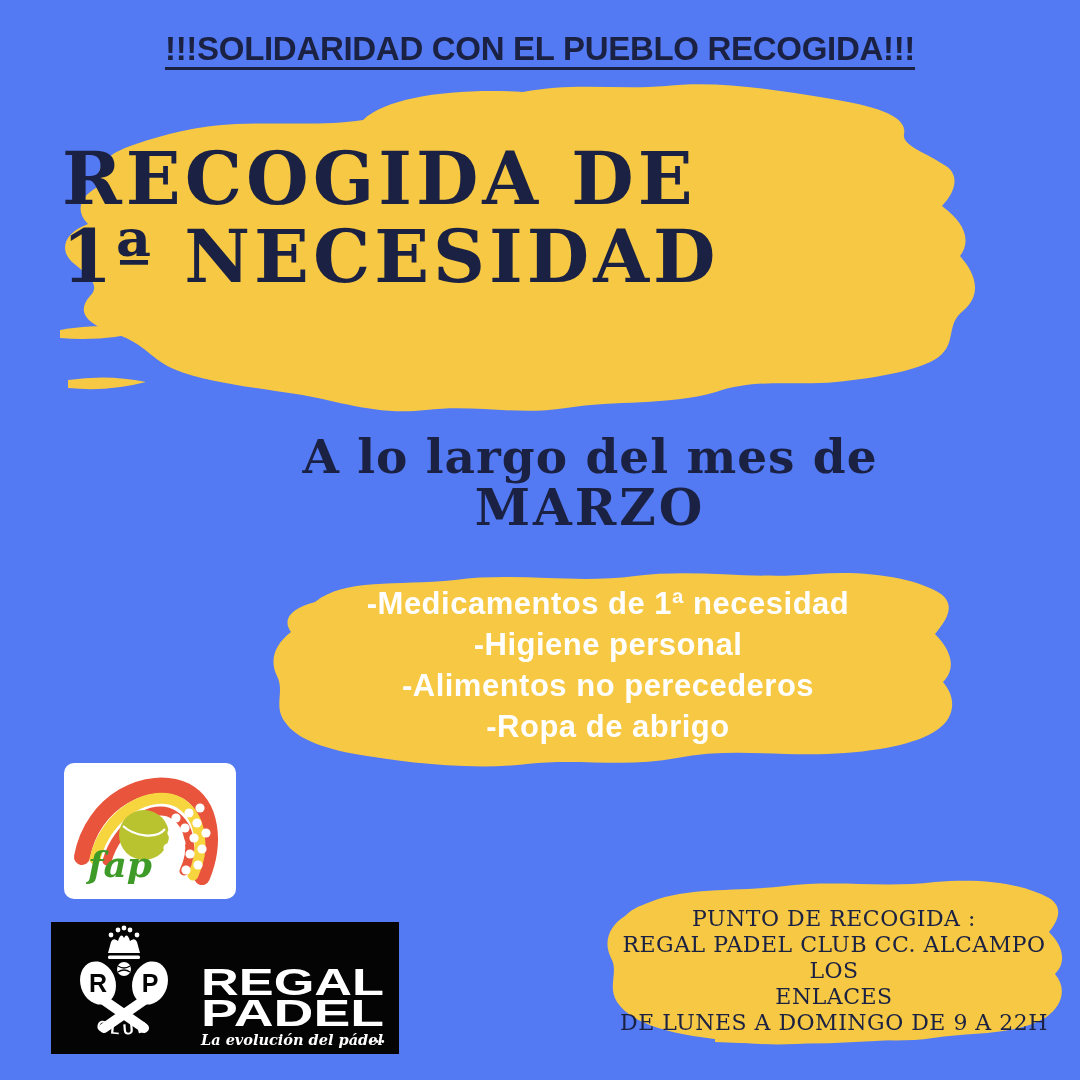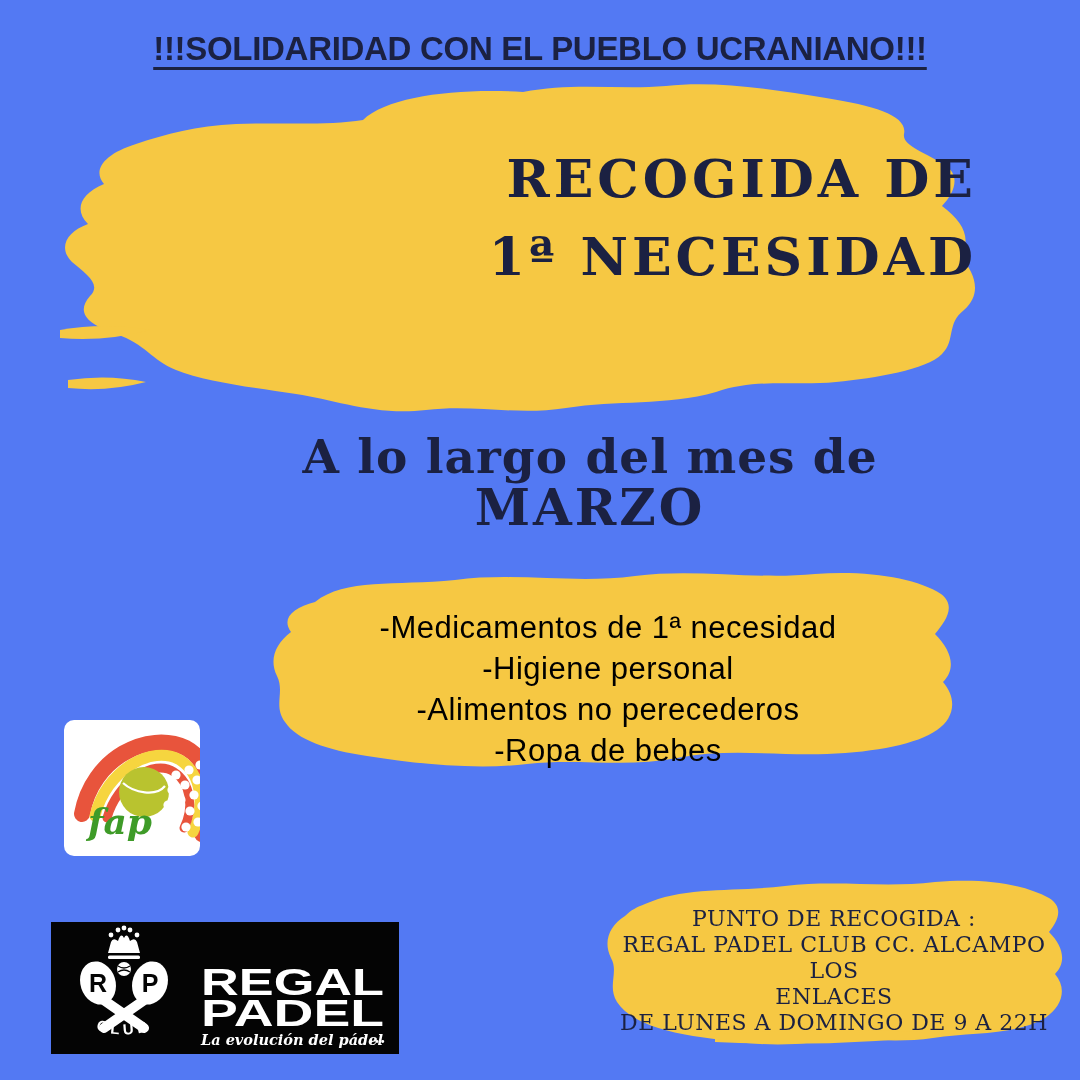--- a/index.html
+++ b/index.html
@@ -15,65 +15,65 @@
     left:0;top:30px;width:1080px;text-align:center;
     color:#1B2142;font-weight:700;font-size:33px;letter-spacing:-.3px;
     text-decoration:underline;text-decoration-thickness:3px;text-underline-offset:7px;
   }
 
   
   .blob{fill:#F6C843;}
 
   
   .title{
-    left:62px;top:140px;width:915px;text-align:right;
+    left:62px;top:140px;width:915px;text-align:left;
     font-family:"DejaVu Serif",serif;font-weight:700;
-    font-size:52px;line-height:78px;letter-spacing:4px;color:#1B2142;
+    font-size:72px;line-height:78px;letter-spacing:4px;color:#1B2142;
   }
 
   
   .subtitle{
     left:75px;top:432px;width:1030px;text-align:center;
     font-family:"DejaVu Serif",serif;font-weight:700;color:#1B2142;
   }
   .subtitle .l1{display:block;font-size:47px;line-height:50px;letter-spacing:1px;}
   .subtitle .l2{display:block;font-size:50px;line-height:52px;letter-spacing:3px;}
 
   
   .donation-list{
     left:262px;top:583px;width:692px;text-align:center;
-    color:#000000;font-weight:400;font-size:31px;line-height:41px;letter-spacing:.5px;margin-top:24px;
+    color:#ffffff;font-weight:700;font-size:31px;line-height:41px;letter-spacing:.5px;
   }
   .donation-list div{white-space:nowrap;}
 
   
   .pickup-text{
     left:608px;top:906px;width:452px;text-align:center;
     font-family:"DejaVu Serif",serif;font-weight:400;
     color:#1B2142;font-size:22px;line-height:26px;letter-spacing:.5px;
   }
 
   
   .fap-logo{
-    left:64px;top:720px;width:136px;height:136px;
+    left:64px;top:763px;width:172px;height:136px;
     background:#ffffff;border-radius:10px;overflow:hidden;
   }
 
   
   .regal-logo{
     left:51px;top:922px;width:348px;height:132px;
     background:#040404;
   }
 </style>
 </head>
 <body>
 
 <div class="poster">
 
-  <div class="abs header">!!!SOLIDARIDAD CON EL PUEBLO UCRANIANO!!!</div>
+  <div class="abs header">!!!SOLIDARIDAD CON EL PUEBLO RECOGIDA!!!</div>
 
   <svg class="abs" style="left:58px;top:80px;" width="920" height="345" viewBox="0 0 920 345">
     <path class="blob" d="M305,40 C330,16 400,8 465,12 C515,2 560,10 608,6
       C658,0 718,10 768,18 C818,26 850,36 846,54 C844,66 868,72 888,86
       C903,96 896,114 884,126 C906,142 914,160 902,176 C918,194 924,214 906,230
       C888,244 898,260 884,274 C868,290 818,298 778,302 C738,306 698,298 658,312
       C608,326 558,320 508,328 C458,336 418,324 368,330 C318,336 278,320 238,314
       C198,308 148,302 118,290 C93,280 88,264 58,254 C28,244 18,232 32,216
       C44,204 28,194 14,182 C0,168 8,152 30,144 C16,130 22,114 46,104
       C34,90 46,74 78,64 C108,54 138,46 178,44 C218,42 268,46 305,40 Z"></path>
@@ -100,21 +100,21 @@
       C522,196 472,188 422,198 C372,208 322,198 272,204 C222,210 162,204 112,196
       C72,190 42,180 30,162 C18,146 30,132 22,116 C14,100 20,84 36,72
       C26,58 38,48 60,42 Z"></path>
   </svg>
 
   <div class="abs donation-list">
     <div>
         <div>-Medicamentos de 1ª necesidad</div>
         <div>-Higiene personal</div>
         <div>-Alimentos no perecederos</div>
-        <div>-Ropa de bebes</div>
+        <div>-Ropa de abrigo</div>
       </div>
   </div>
 
   <div class="abs fap-logo">
     <svg width="160" height="136" viewBox="0 0 160 136">
       <g>
         <path d="M18,94 C28,38 84,10 122,28 C148,42 152,80 138,114" stroke="#E8543C" stroke-width="16" fill="none" stroke-linecap="round"></path>
         <path d="M31,96 C42,50 88,24 116,40 C138,54 141,86 129,112" stroke="#F6D53F" stroke-width="11" fill="none" stroke-linecap="round"></path>
         <path d="M43,98 C53,62 90,38 110,52 C127,63 130,88 120,108" stroke="#E8543C" stroke-width="9" fill="none" stroke-linecap="round"></path>
       </g>

